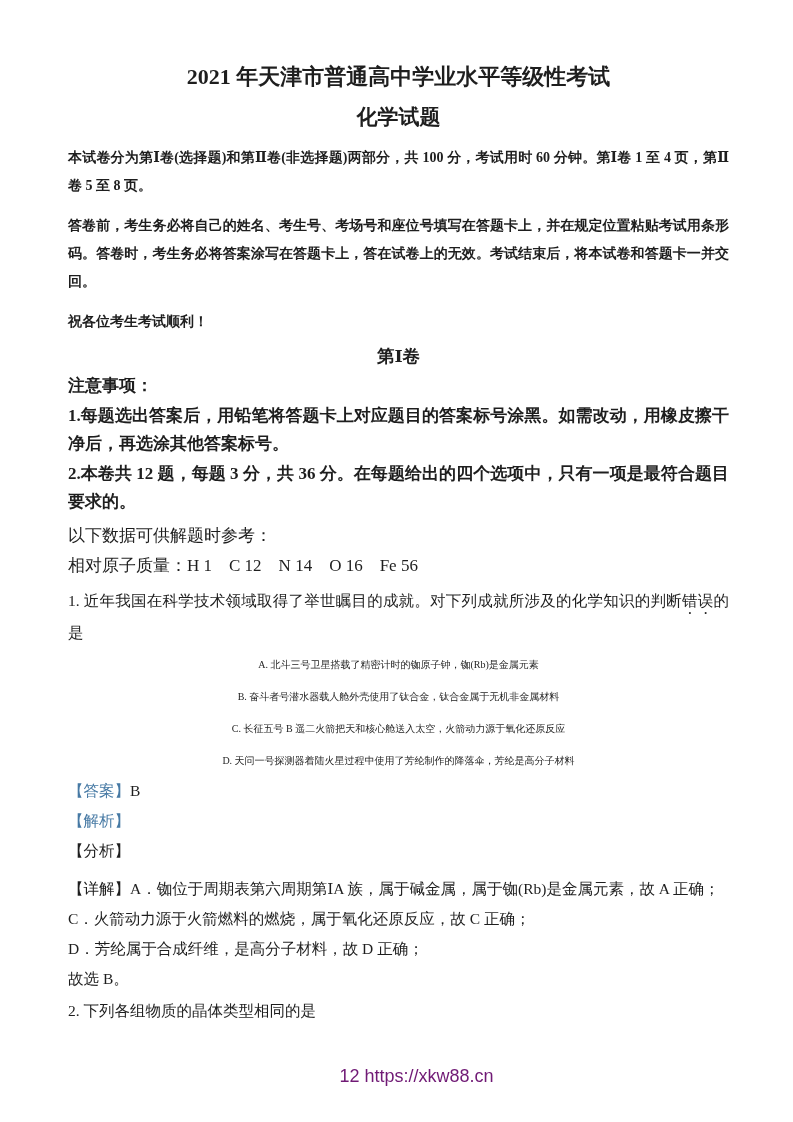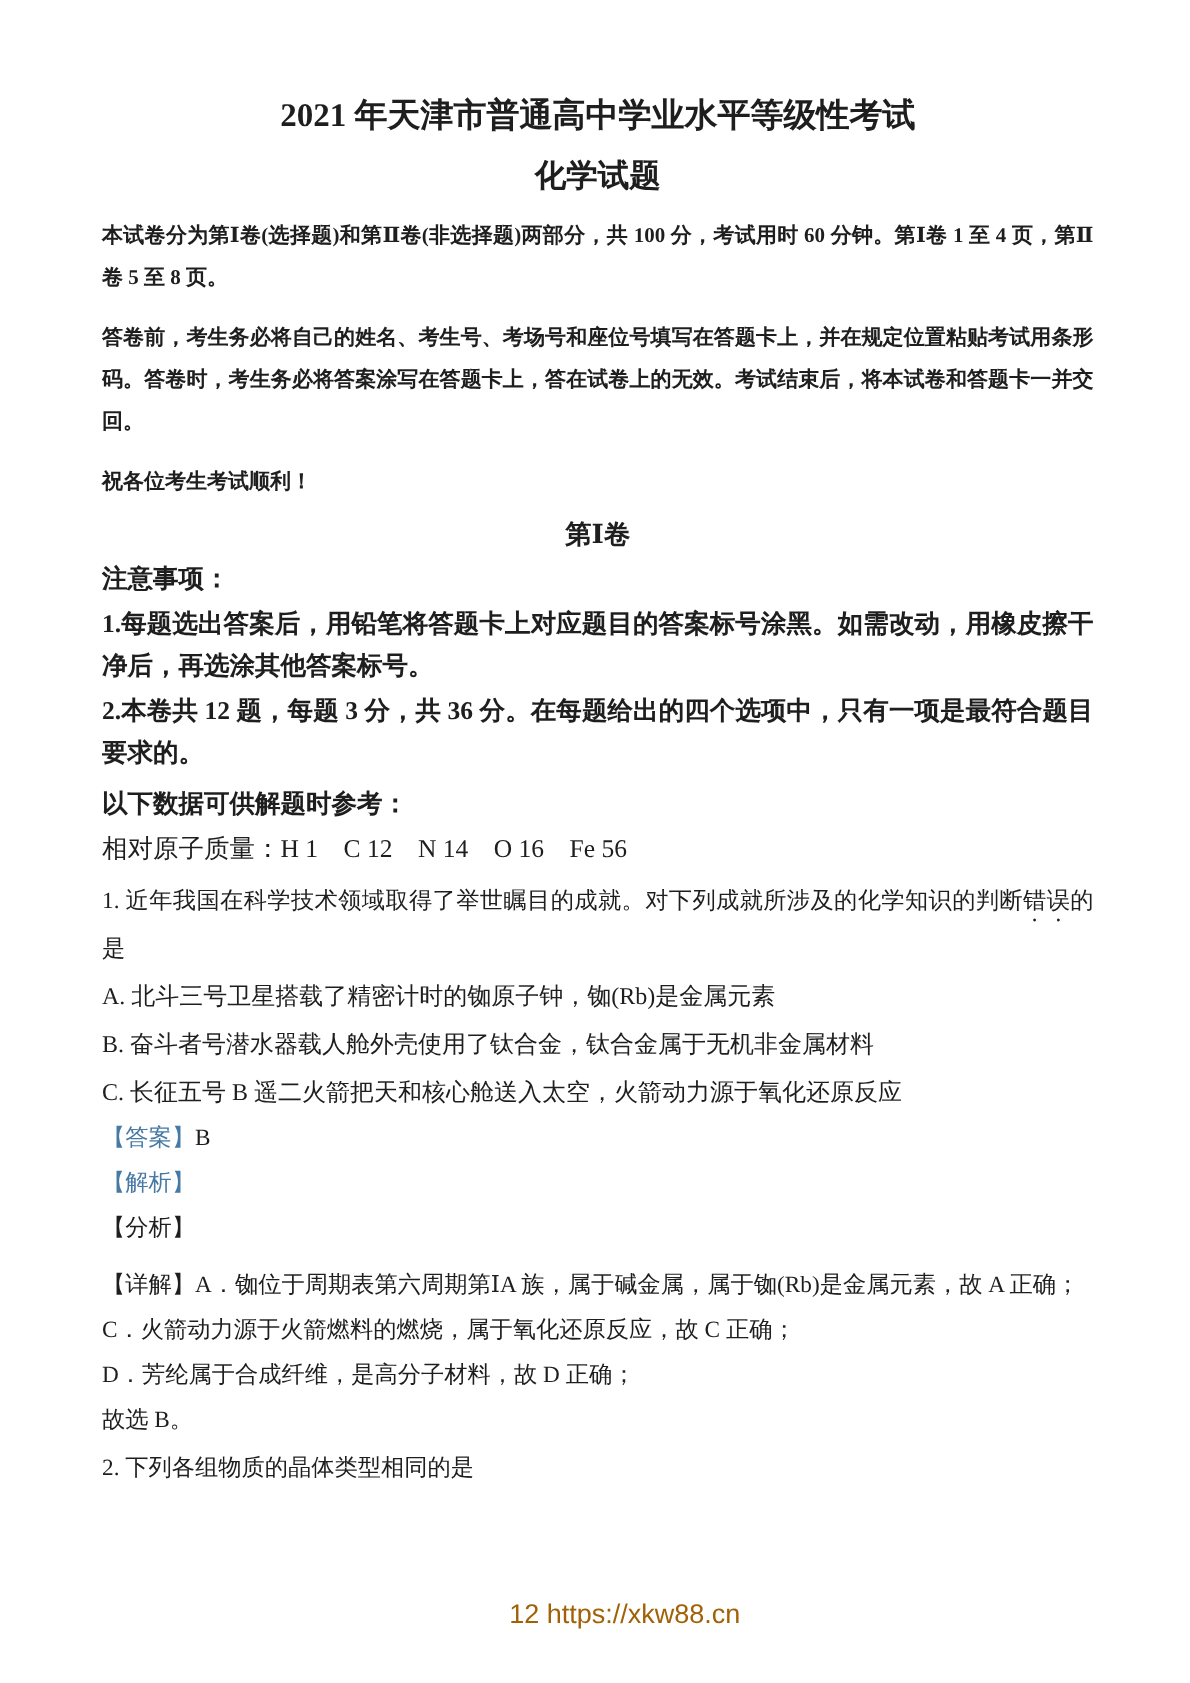--- a/index.html
+++ b/index.html
@@ -59,40 +59,41 @@
   .notice {
     font-size: 17px;
     line-height: 28px;
     font-weight: 700;
     text-align: justify;
     margin: 2px 0 0 0;
   }
   .ref-note {
     font-size: 17px;
     line-height: 28px;
-    font-weight: 700;
+    font-weight: 400;
     margin: 6px 0 0 0;
   }
   .atomic {
     font-size: 17px;
     line-height: 28px;
     font-weight: 400;
     margin: 2px 0 0 0;
     white-space: pre-wrap;
   }
   .stem {
     font-size: 15.5px;
     line-height: 30px;
     margin: 6px 0 0 0;
     text-align: justify;
   }
   .option {
-    font-size: 16px;
+    font-size: 10px;
     line-height: 30px;
     margin: 2px 0 0 0;
+    text-align: center;
   }
   .ansline {
     font-size: 15.5px;
     line-height: 30px;
     margin: 0;
   }
   .detail-first {
     margin-top: 8px;
   }
   .q2 {
@@ -111,21 +112,21 @@
     text-emphasis-position: under right;
   }
   .footer {
     position: absolute;
     left: 0;
     right: 0;
     top: 1066px;
     text-align: center;
     font-family: "Liberation Sans", "DejaVu Sans", sans-serif;
     font-size: 18px;
-    color: #a16207;
+    color: #701a75;
     margin-left: 40px;
   }
 </style>
 </head>
 <body>
 
 <div class="page">
   <div class="content">
 
     <h1 class="title">2021 年天津市普通高中学业水平等级性考试</h1>
@@ -142,20 +143,21 @@
     <p class="notice">2.本卷共 12 题，每题 3 分，共 36 分。在每题给出的四个选项中，只有一项是最符合题目要求的。</p>
 
     <p class="ref-note">以下数据可供解题时参考：</p>
     <p class="atomic">相对原子质量：H 1　C 12　N 14　O 16　Fe 56</p>
 
     <div>
       <p class="stem"><span>1. 近年我国在科学技术领域取得了举世瞩目的成就。对下列成就所涉及的化学知识的判断</span><span class="emph">错误</span><span>的是</span></p>
       <p class="option">A. 北斗三号卫星搭载了精密计时的铷原子钟，铷(Rb)是金属元素</p>
       <p class="option">B. 奋斗者号潜水器载人舱外壳使用了钛合金，钛合金属于无机非金属材料</p>
       <p class="option">C. 长征五号 B 遥二火箭把天和核心舱送入太空，火箭动力源于氧化还原反应</p>
+      <p class="option">D. 天问一号探测器着陆火星过程中使用了芳纶制作的降落伞，芳纶是高分子材料</p>
     </div>
 
     <div>
       <p class="ansline"><span class="lbl blue">【答案】</span><span>B</span></p>
       <p class="ansline"><span class="lbl blue">【解析】</span></p>
       <p class="ansline"><span class="lbl">【分析】</span></p>
       <p class="ansline detail-first"><span class="lbl">【详解】</span><span>A．铷位于周期表第六周期第ⅠA 族，属于碱金属，属于铷(Rb)是金属元素，故 A 正确；</span></p>
       <p class="ansline">C．火箭动力源于火箭燃料的燃烧，属于氧化还原反应，故 C 正确；</p>
       <p class="ansline">D．芳纶属于合成纤维，是高分子材料，故 D 正确；</p>
       <p class="ansline">故选 B。</p>

